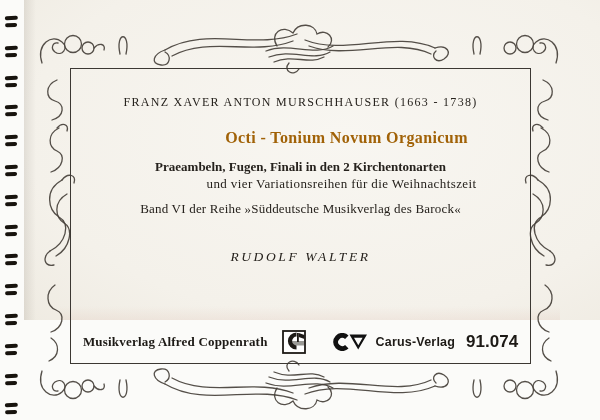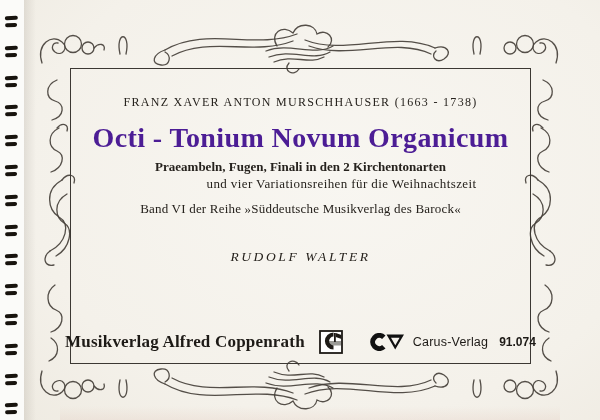--- a/index.html
+++ b/index.html
@@ -2,21 +2,21 @@
 <html><head>
 <meta charset="utf-8">
 <style>
   html,body{margin:0;padding:0;}
   body{
     width:600px;height:420px;overflow:hidden;
     font-family:"Liberation Serif", serif;
     background:#fbfbf9;
   }
   .scan{
-    position:relative;width:600px;height:420px;
+    position:relative;width:600px;height:320px;
     background:#fbfbf9;
   }
   
   .paper{
     position:absolute;left:24px;top:0;right:0;bottom:0;
     background:radial-gradient(ellipse at 55% 42%, #f8f6f1 0%, #f4f1ea 70%, #efebe2 100%);
   }
   .paper-edge-shadow{
     position:absolute;left:24px;top:0;bottom:0;width:12px;
     background:linear-gradient(to right, rgba(60,50,40,0.10), rgba(60,50,40,0));
@@ -43,42 +43,42 @@
   .frame{
     position:absolute;left:70px;top:68px;width:461px;height:296px;
     border:1.5px solid #3c3833;
     box-sizing:border-box;
   }
   
   .line{
     position:absolute;left:70px;width:461px;text-align:center;color:#26221d;
   }
   .author-line{top:95px;font-size:12px;letter-spacing:1.3px;line-height:14px;}
-  .main-title{top:122px;font-size:28px;font-weight:bold;letter-spacing:0.4px;line-height:32px;color:#4c1d95;}
+  .main-title{top:122px;font-size:16px;font-weight:bold;letter-spacing:0.4px;line-height:32px;color:#a16207;padding-left:46px;}
   .subtitle1{top:158px;font-size:13px;font-weight:bold;line-height:17px;}
   .subtitle2{top:175px;font-size:13px;font-weight:normal;line-height:17px;letter-spacing:0.4px;padding-left:41px;}
   .series{top:201px;font-size:13px;line-height:16px;letter-spacing:0.2px;}
   .editor-prefix{top:233px;font-size:12.5px;line-height:15px;}
   .editor-name{top:249px;font-size:13.5px;letter-spacing:2.6px;line-height:16px;font-style:italic;}
   
   .imprint{
     position:absolute;left:70px;top:329px;width:461px;height:26px;
     display:flex;align-items:center;justify-content:center;color:#1d1a16;
   }
   .coppenrath-label{
-    font-size:17px;font-weight:bold;letter-spacing:0.2px;margin-right:14px;white-space:nowrap;
+    font-size:13px;font-weight:bold;letter-spacing:0.2px;margin-right:14px;white-space:nowrap;
   }
   .coppenrath-logo{width:24px;height:24px;margin-right:27px;flex:0 0 auto;}
   .carus-logo{width:35px;height:18px;margin-right:8px;flex:0 0 auto;}
   .carus-label{
-    font-family:"Liberation Sans", sans-serif;font-size:12.5px;font-weight:normal;
+    font-family:"Liberation Sans", sans-serif;font-size:12.5px;font-weight:bold;
     letter-spacing:0.2px;margin-right:11px;white-space:nowrap;
   }
   .catalog-number{
-    font-family:"Liberation Sans", sans-serif;font-size:12px;font-weight:bold;white-space:nowrap;
+    font-family:"Liberation Sans", sans-serif;font-size:17px;font-weight:bold;white-space:nowrap;
   }
 </style>
 </head>
 <body>
 
 <div class="scan">
 
   <div class="paper"></div>
   <div class="paper-edge-shadow"></div>
   <div class="bottom-tint"></div>

